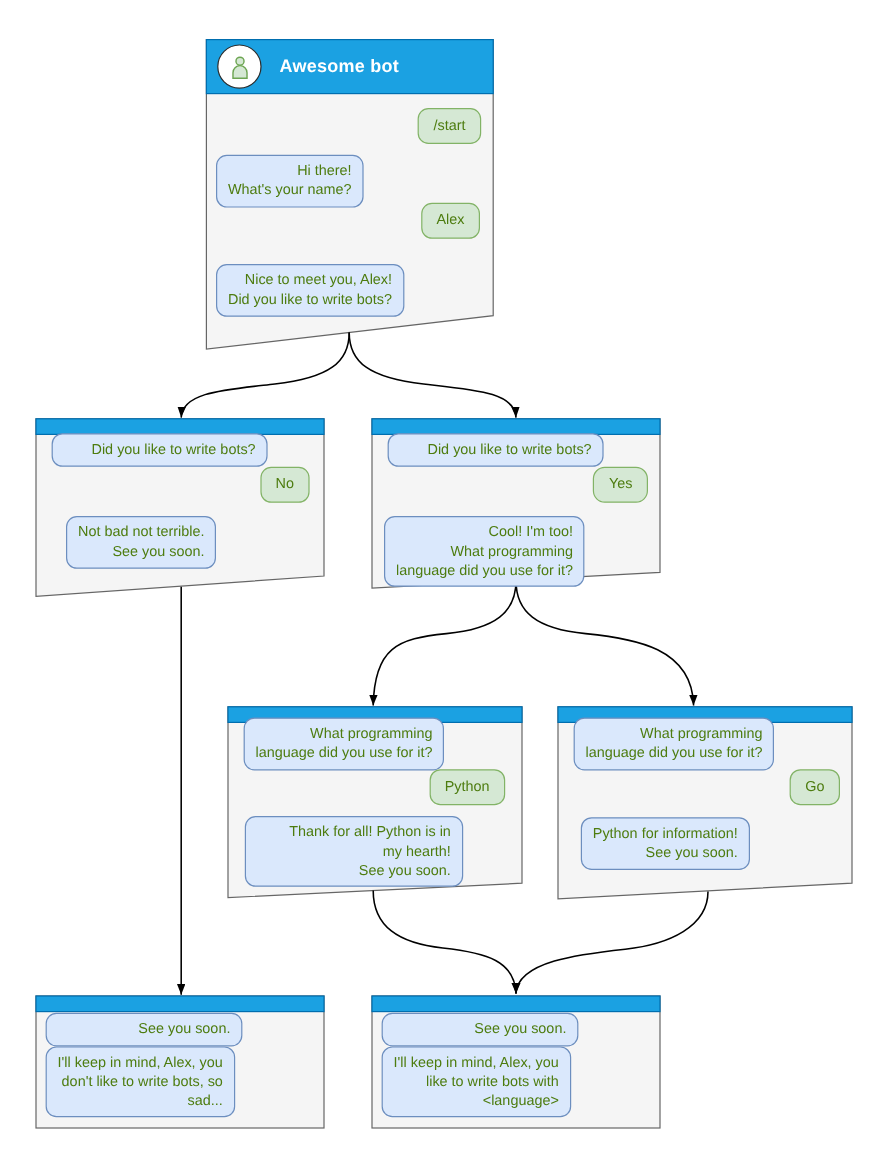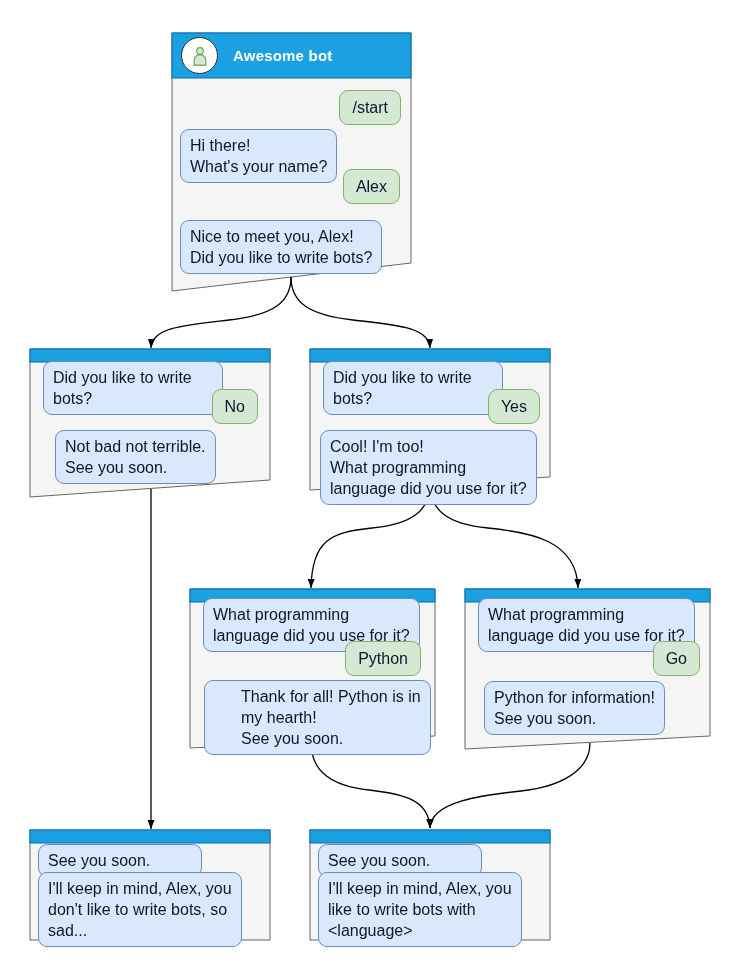--- a/index.html
+++ b/index.html
@@ -1,25 +1,25 @@
 <!DOCTYPE html>
 <html style="--header-blue: #1ba1e2; --header-border: #006eaf; --bot-fill: #dae8fc; --bot-border: #6c8ebf; --user-fill: #d5e8d4; --user-border: #82b366; --window-fill: #f5f5f5; --window-border: #666666; --arrow-color: #000000;"><head>
 <meta charset="utf-8">
 <style>
   html,body{margin:0;padding:0;background:#fff;}
   #canvas{
     position:relative;width:743px;height:971px;background:#ffffff;
-    font-family:"Liberation Sans",sans-serif;overflow:hidden;
+    font-family:"Liberation Sans",sans-serif;overflow:hidden;text-align:right;
   }
   #diagram-svg{position:absolute;left:0;top:0;}
   .box{fill:var(--window-fill,#f5f5f5);stroke:var(--window-border,#666);stroke-width:1;}
   .strip{fill:var(--header-blue,#1ba1e2);stroke:var(--header-border,#006eaf);stroke-width:1;}
   .arrow{fill:none;stroke:var(--arrow-color,#000);stroke-width:1.3;}
   .bubble{
-    position:absolute;font-size:16px;line-height:1.32;color:#0f172a;
+    position:absolute;font-size:12px;line-height:1.32;color:#4d7c0f;
     border-radius:9px;padding:5px 9px;white-space:pre-line;box-sizing:content-box;
   }
   .bot-bubble{background:var(--bot-fill,#dae8fc);border:1px solid var(--bot-border,#6c8ebf);}
   .user-bubble{background:var(--user-fill,#d5e8d4);border:1px solid var(--user-border,#82b366);padding:6px 12px;}
   .window-title{
     position:absolute;color:#fff;font-size:15px;font-weight:bold;letter-spacing:.2px;
   }
   .avatar{
     position:absolute;width:37px;height:37px;border-radius:50%;
     background:#fff;border:1.5px solid #2b2b2b;box-sizing:border-box;

